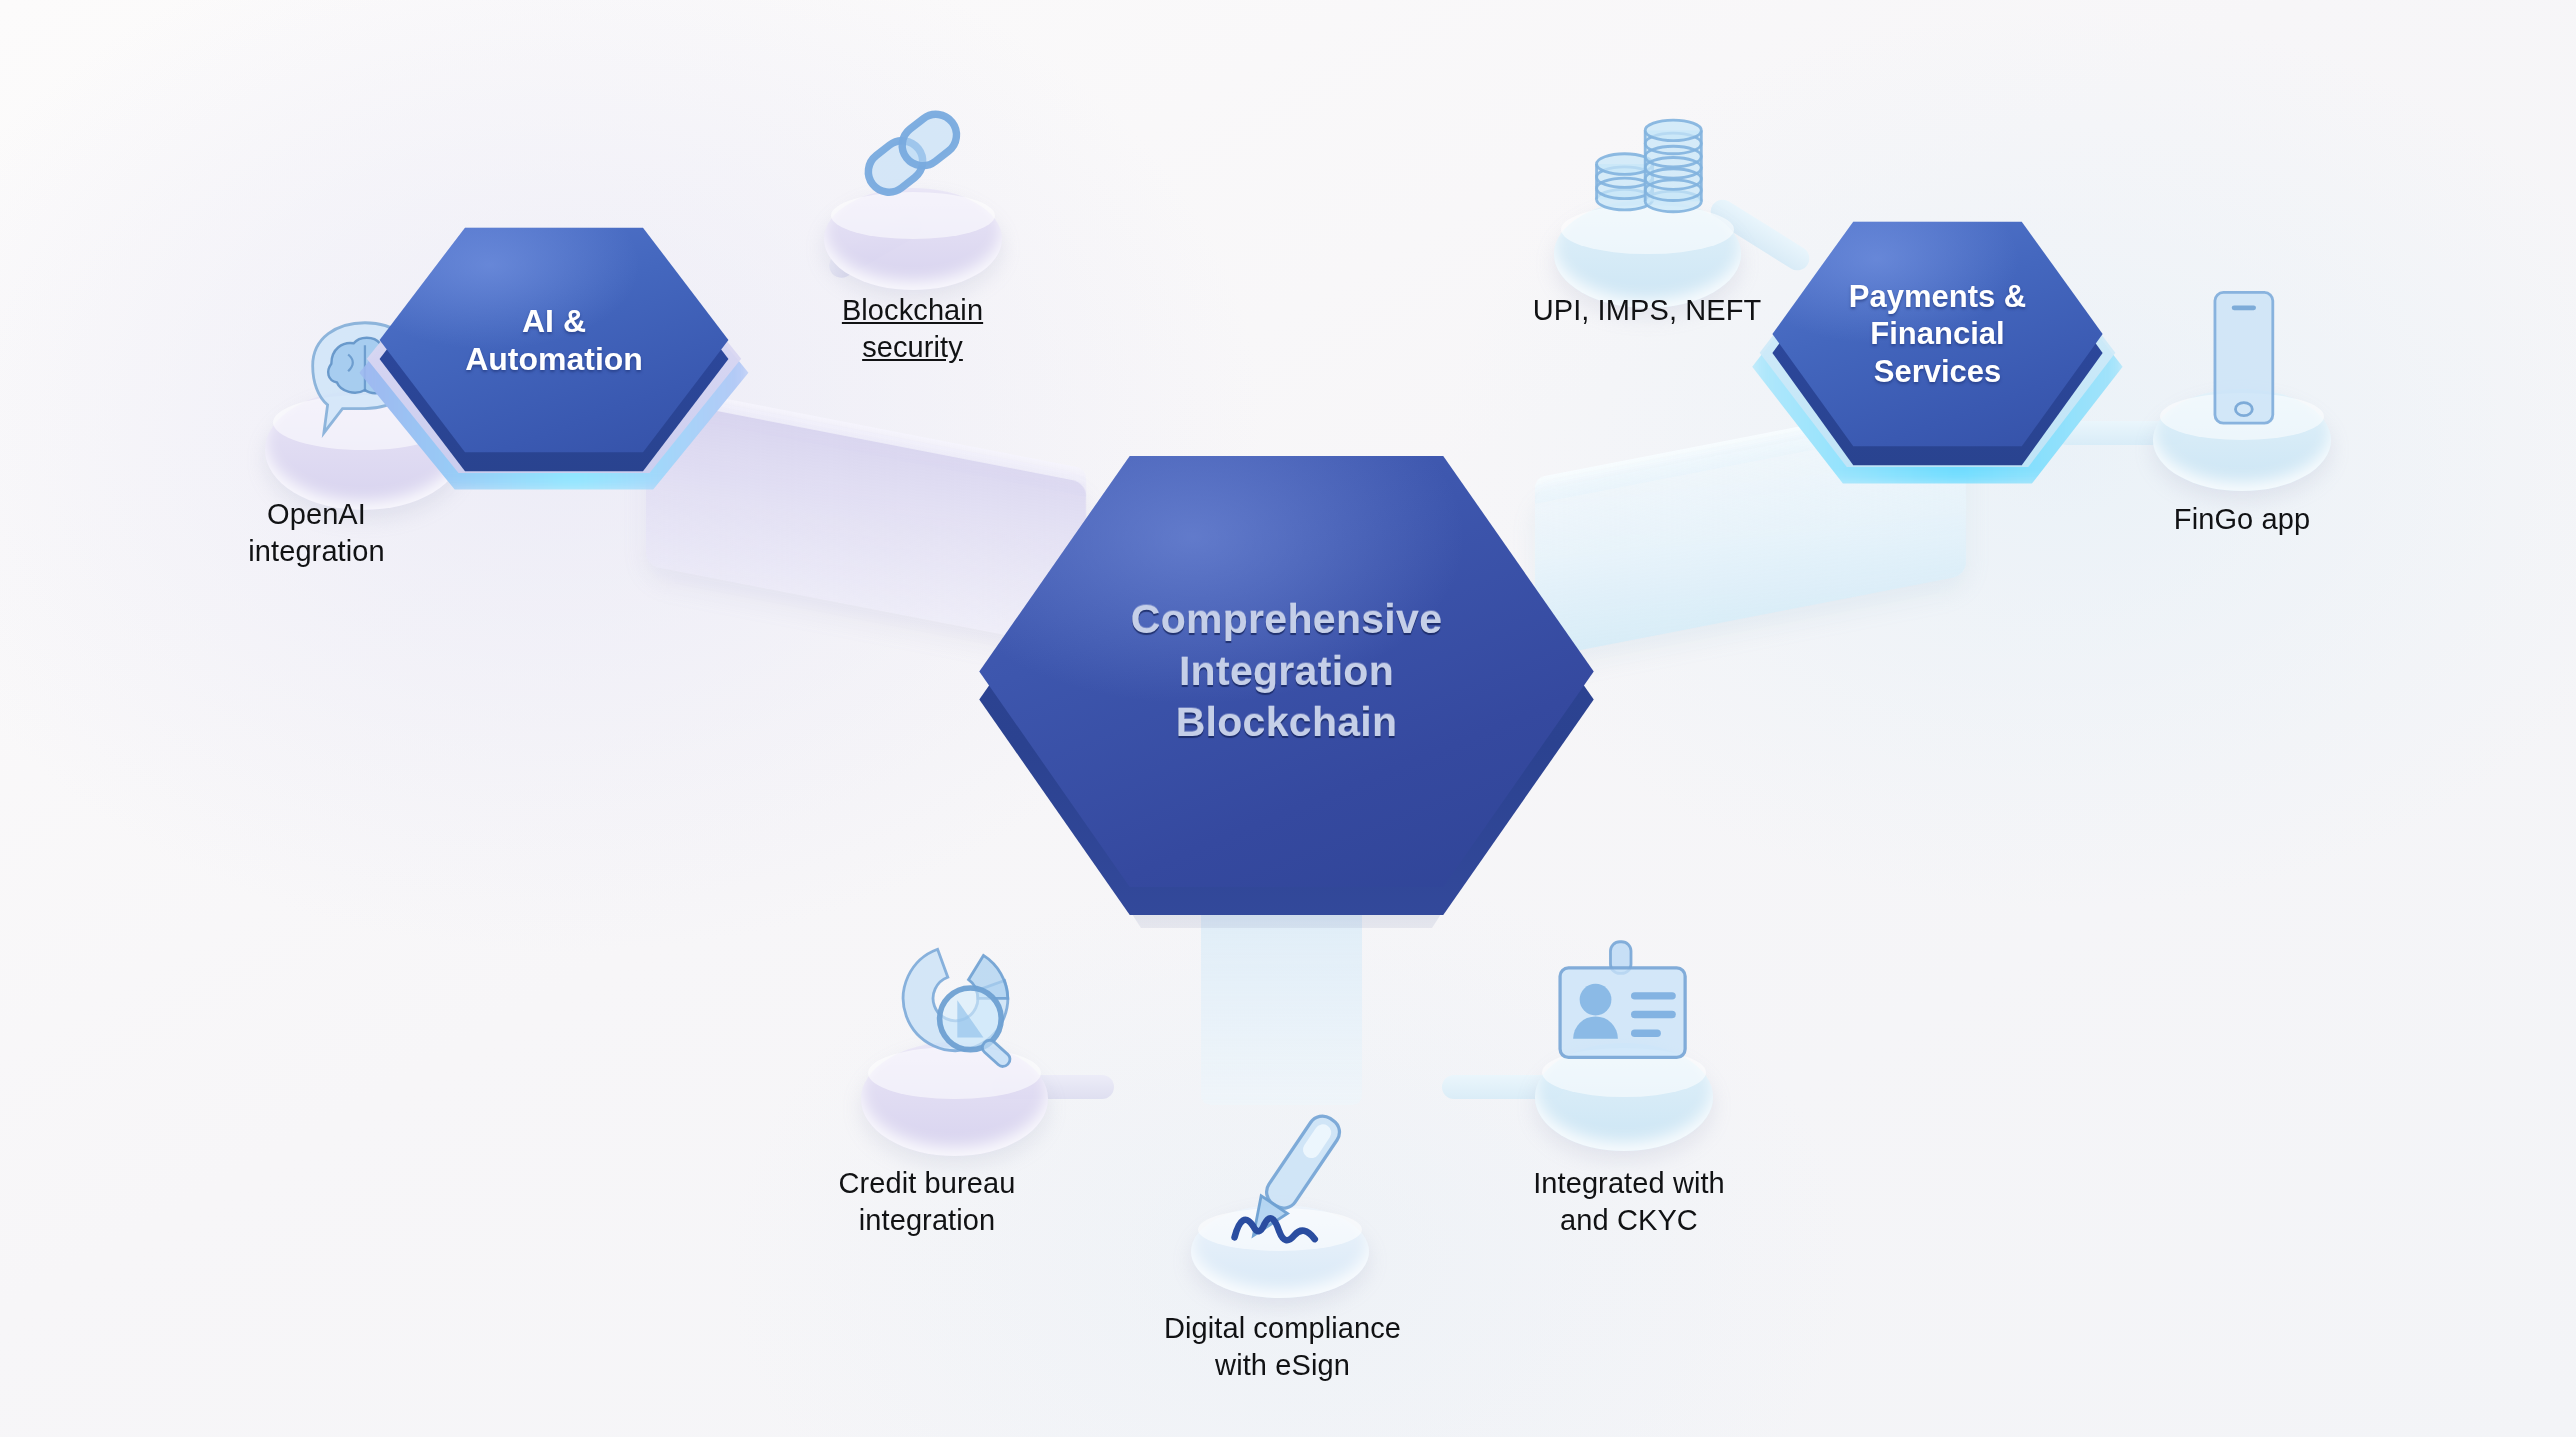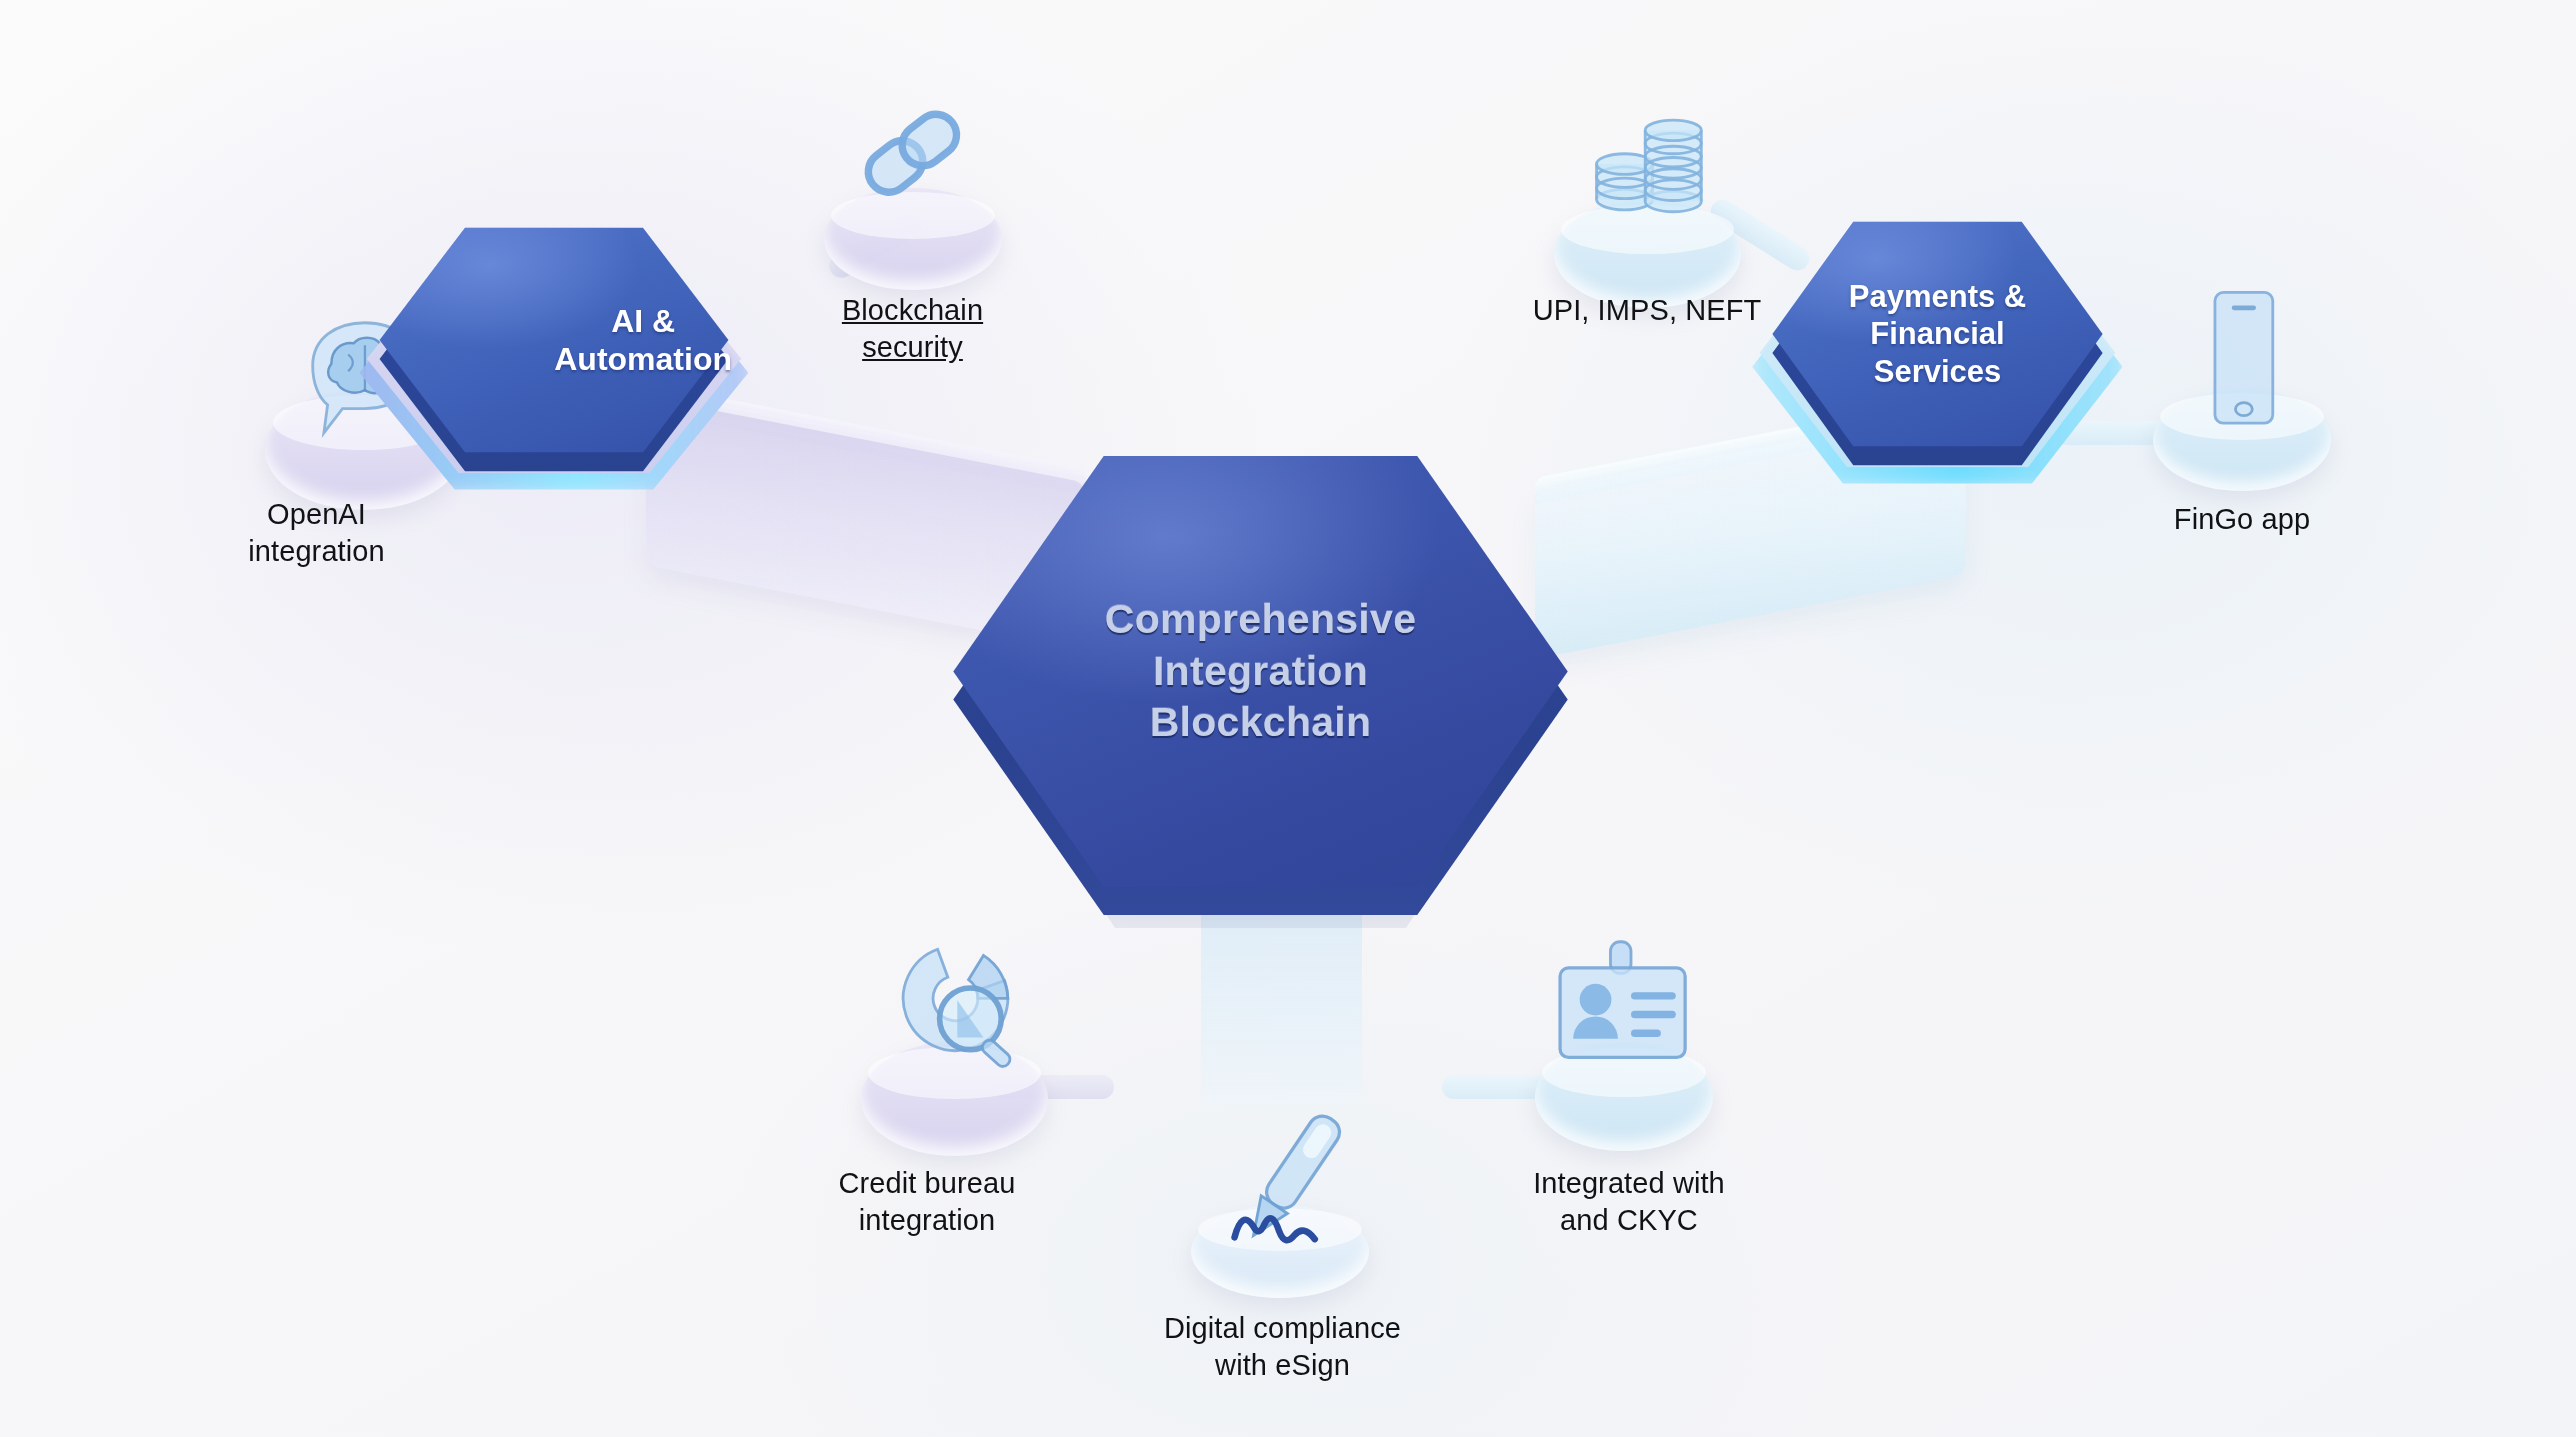--- a/index.html
+++ b/index.html
@@ -58,21 +58,21 @@
   .rib-s-fingo  { left:2055px; top:421px; width:131px;
                   background:linear-gradient(180deg, rgba(234,246,252,0.95), rgba(210,234,247,0.75)); }
   .rib-s-bureau { left:992px; top:1075px; width:122px; }
   .rib-s-kyc    { left:1442px; top:1075px; width:122px;
                   background:linear-gradient(180deg, rgba(234,246,252,0.95), rgba(210,234,247,0.75)); }
 
   
   .hexnode { position:absolute; }
 
   
-  #center-node { left:947px; top:447px; width:627px; height:449px; }
+  #center-node { left:973px; top:447px; width:627px; height:449px; }
   #center-node .shadow {
     position:absolute; left:22.5px; top:41px; width:calc(100% - 45px); height:100%;
     clip-path:polygon(25% 2%, 75% 2%, 99% 50%, 75% 98%, 25% 98%, 1% 50%);
     background:rgba(120,130,170,0.17); filter:blur(15px);
   }
   #center-node .side {
     position:absolute; left:0; top:28px; width:100%; height:100%;
     clip-path:polygon(25% 2%, 75% 2%, 99% 50%, 75% 98%, 25% 98%, 1% 50%);
     background:linear-gradient(180deg,#2f4696,#2b4290 60%,#33499b);
   }
@@ -115,21 +115,21 @@
   }
   .sat .label {
     position:absolute; inset:0; display:flex; align-items:center; justify-content:center;
     text-align:center; color:#ffffff; font-weight:bold; line-height:1.2;
     text-shadow:0 1.9px 2.8px rgba(25,45,110,0.55);
   }
 
   #ai-node   { left:376px;  top:223px; width:356px; height:234px; }
   #ai-node .glowring  { background:linear-gradient(90deg,#9fb6ef,#8fe6ff 55%,#b6c7f5); }
   #ai-node .baseplate { background:linear-gradient(180deg,rgba(225,223,245,0.95),rgba(208,205,238,0.9)); }
-  #ai-node .label     { font-size:32px;justify-content:flex-end; }
+  #ai-node .label     { font-size:32px; }
 
   #pay-node  { left:1769px; top:217px; width:337px; height:234px; }
   #pay-node .glowring  { background:linear-gradient(90deg,#b5e8fb,#6ddcff 55%,#a6e3fa); }
   #pay-node .baseplate { background:linear-gradient(180deg,rgba(216,239,250,0.95),rgba(196,228,246,0.9)); }
   #pay-node .label     { font-size:31px; }
 
   #credit-node { left:1116px; top:978px; width:329px; height:223px; }
   #credit-node .glowring  { background:linear-gradient(90deg,#9fe6fb,#5cd8ff 55%,#97e1fa); }
   #credit-node .baseplate { background:linear-gradient(180deg,rgba(219,240,251,0.95),rgba(198,229,247,0.9)); }
   #credit-node .label     { font-size:32px; }

